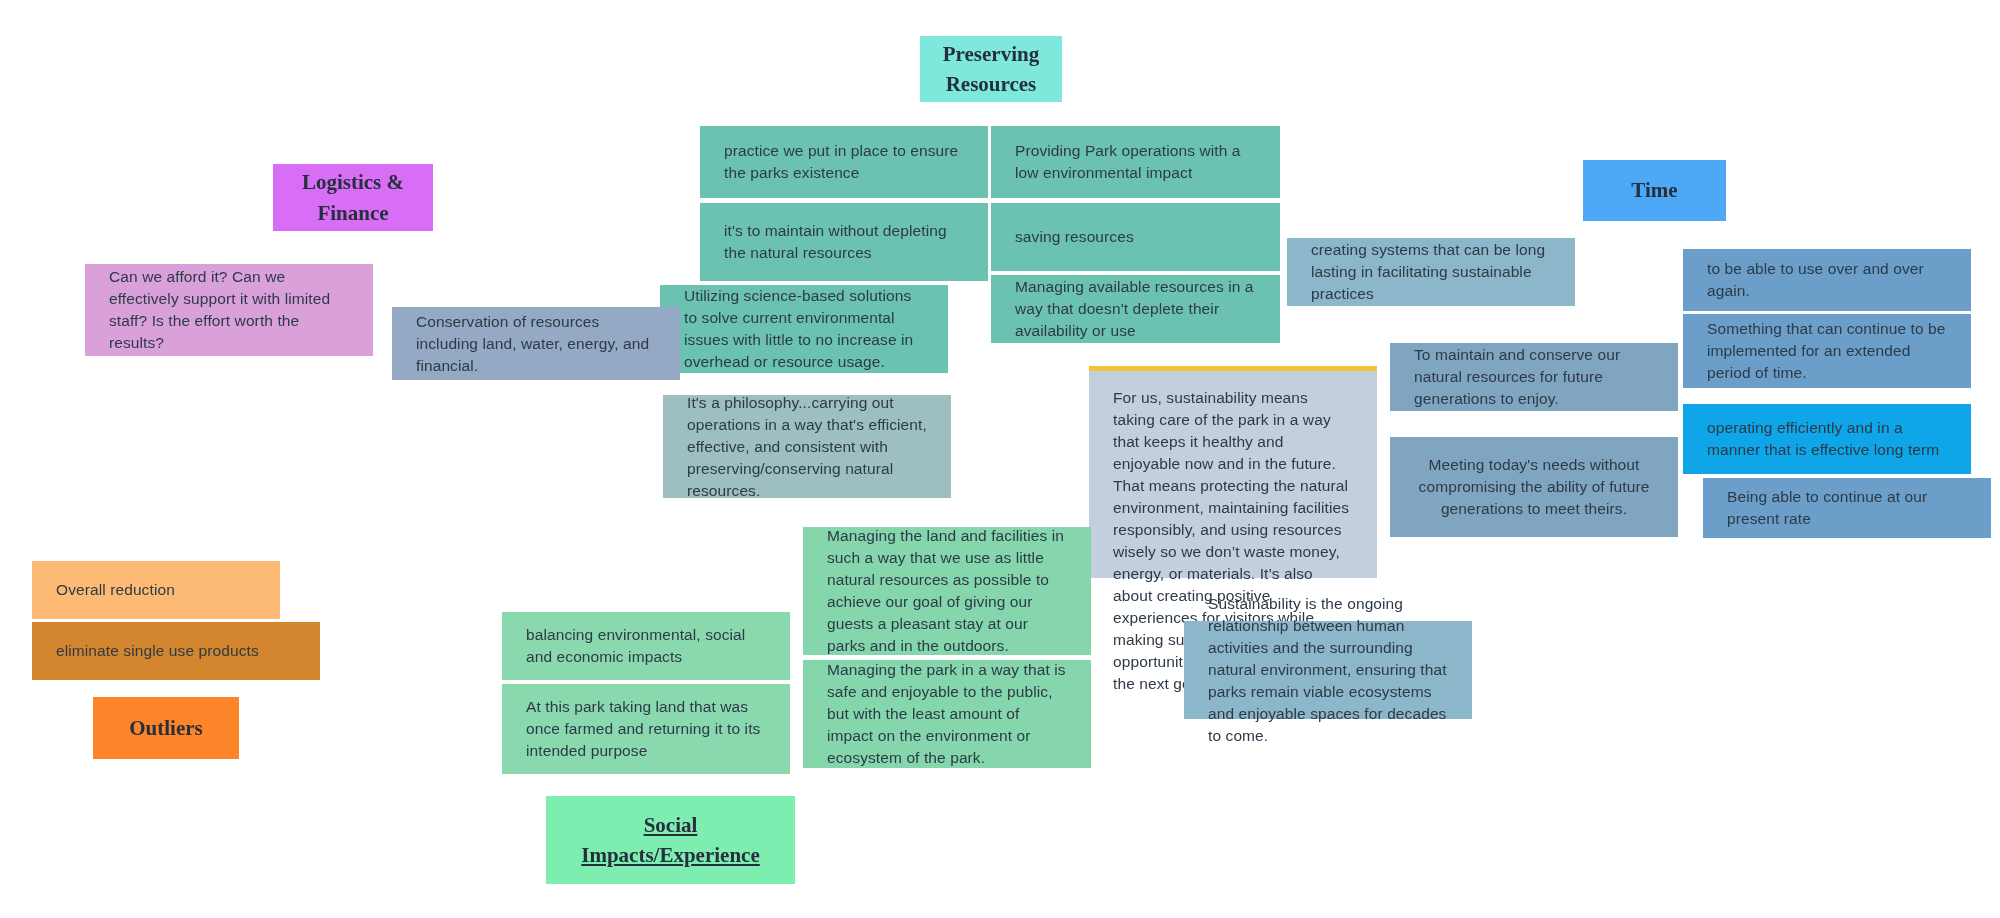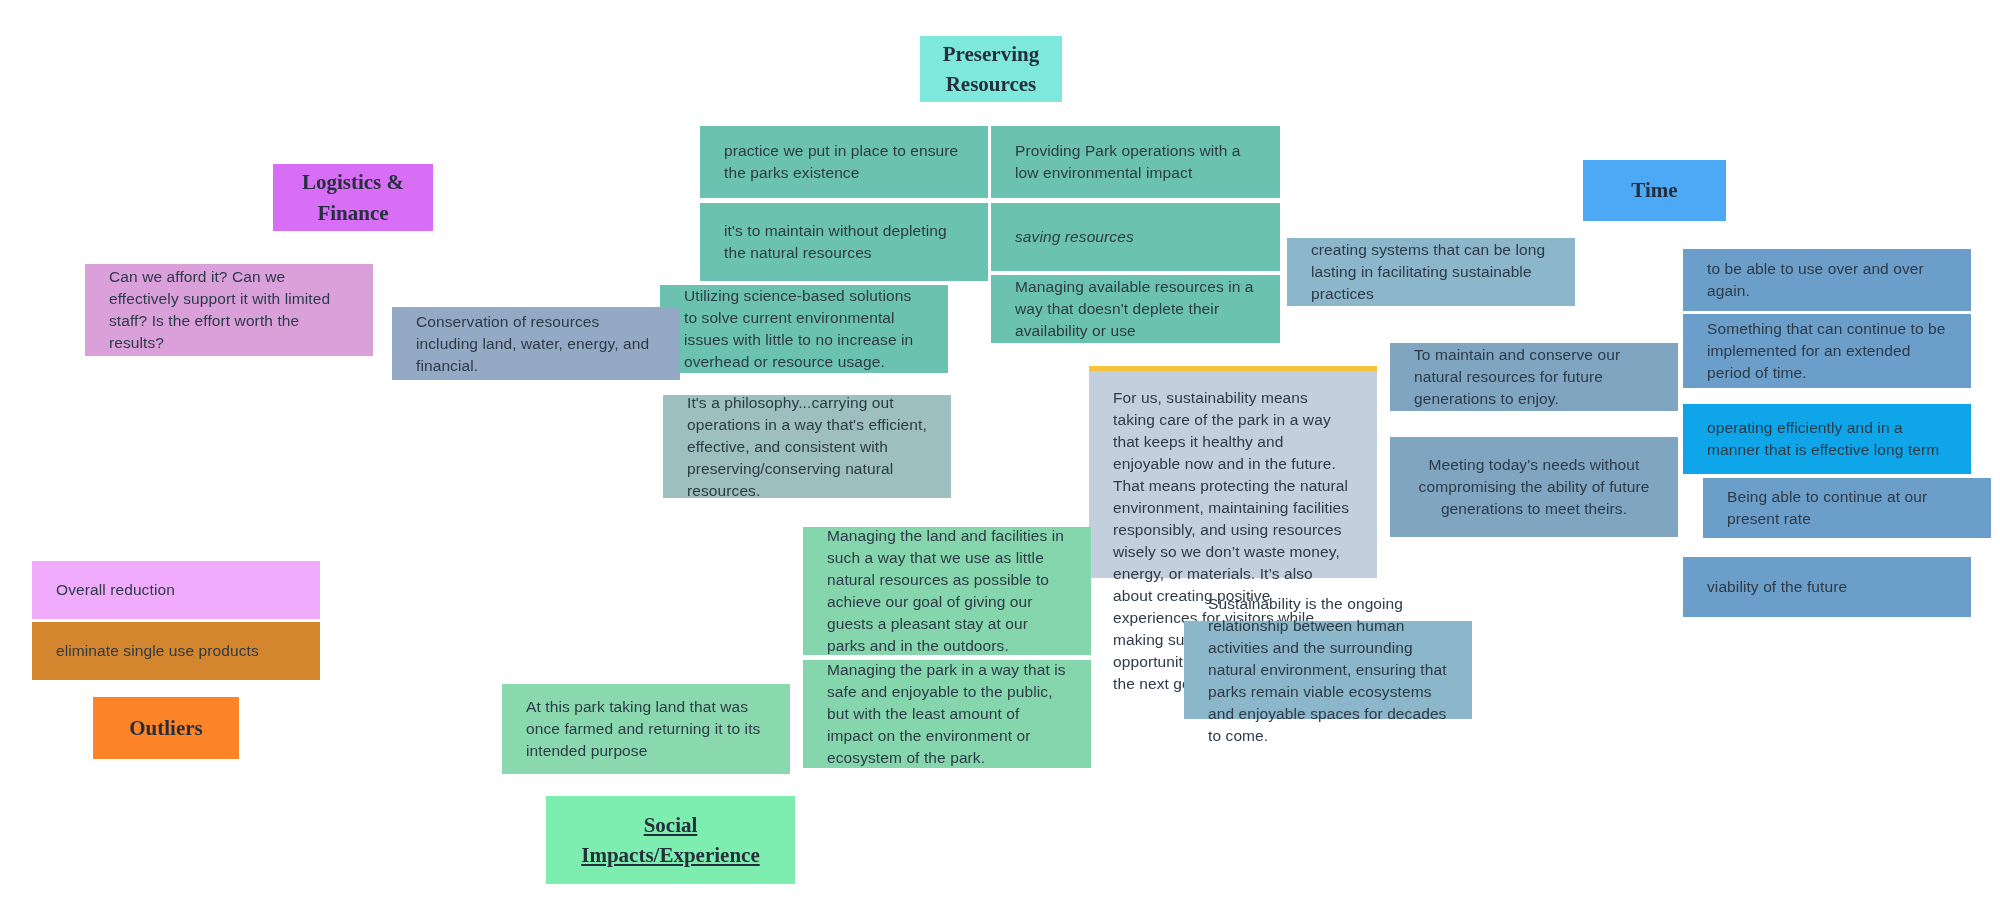--- a/index.html
+++ b/index.html
@@ -80,21 +80,21 @@
   <div class="card note" style="left:700px; top:203px; width:288px; height:78px; background:#6cc2b0;">
     <span>it's to maintain without depleting the natural resources</span>
   </div>
   <div class="card note" style="left:660px; top:285px; width:288px; height:88px; background:#6cc2b0;">
     <span>Utilizing science-based solutions to solve current environmental issues with little to no increase in overhead or resource usage.</span>
   </div>
 
   <div class="card note" style="left:991px; top:126px; width:289px; height:72px; background:#6cc2b0;">
     <span>Providing Park operations with a low environmental impact</span>
   </div>
-  <div class="card note" style="left:991px; top:203px; width:289px; height:68px; background:#6cc2b0;font-style:italic;">
+  <div class="card note" style="left:991px; top:203px; width:289px; height:68px; background:#6cc2b0;">
     <span>saving resources</span>
   </div>
   <div class="card note" style="left:991px; top:275px; width:289px; height:68px; background:#6cc2b0;">
     <span>Managing available resources in a way that doesn't deplete their availability or use</span>
   </div>
 
   <div class="card note" style="left:85px; top:264px; width:288px; height:92px; background:#d9a0da;">
     <span>Can we afford it? Can we effectively support it with limited staff? Is the effort worth the results?</span>
   </div>
 
@@ -129,31 +129,31 @@
   </div>
   <div class="card note" style="left:1683px; top:314px; width:288px; height:74px; background:#6b9ec8;">
     <span>Something that can continue to be implemented for an extended period of time.</span>
   </div>
   <div class="card note" style="left:1683px; top:404px; width:288px; height:70px; background:#0ea5e9;">
     <span>operating efficiently and in a manner that is effective long term</span>
   </div>
   <div class="card note" style="left:1683px; top:478px; width:288px; height:60px; background:#6b9ec8;margin-left:20px;">
     <span>Being able to continue at our present rate</span>
   </div>
-  <div class="card note" style="left:1683px; top:557px; width:288px; height:60px; background:#6b9ec8;">
-    <span>viability of the future</span>
-  </div>
 
-  <div class="card note" style="left:32px; top:561px; width:288px; height:58px; background:#f0abfc;">
+  <div class="card note" style="left:32px; top:561px; width:248px; height:58px; background:#fdba74;">
     <span>Overall reduction</span>
   </div>
   <div class="card note" style="left:32px; top:622px; width:288px; height:58px; background:#d4862f;">
     <span>eliminate single use products</span>
   </div>
 
+  <div class="card note" style="left:502px; top:612px; width:288px; height:68px; background:#8ad9ae;">
+    <span>balancing environmental, social and economic impacts</span>
+  </div>
   <div class="card note" style="left:502px; top:684px; width:288px; height:90px; background:#8ad9ae;">
     <span>At this park taking land that was once farmed and returning it to its intended purpose</span>
   </div>
 
   <div class="card note" style="left:803px; top:527px; width:288px; height:128px; background:#85d6ad;">
     <span>Managing the land and facilities in such a way that we use as little natural resources as possible to achieve our goal of giving our guests a pleasant stay at our parks and in the outdoors.</span>
   </div>
   <div class="card note" style="left:803px; top:660px; width:288px; height:108px; background:#85d6ad;">
     <span>Managing the park in a way that is safe and enjoyable to the public, but with the least amount of impact on the environment or ecosystem of the park.</span>
   </div>

